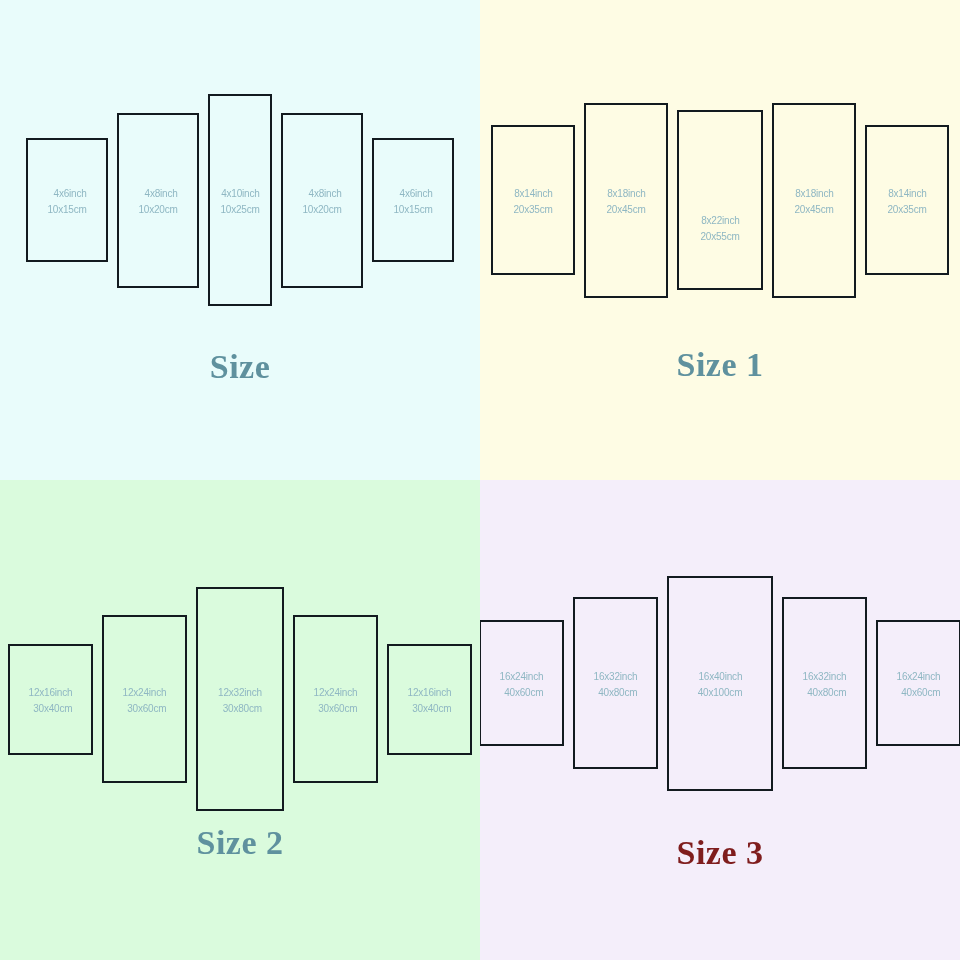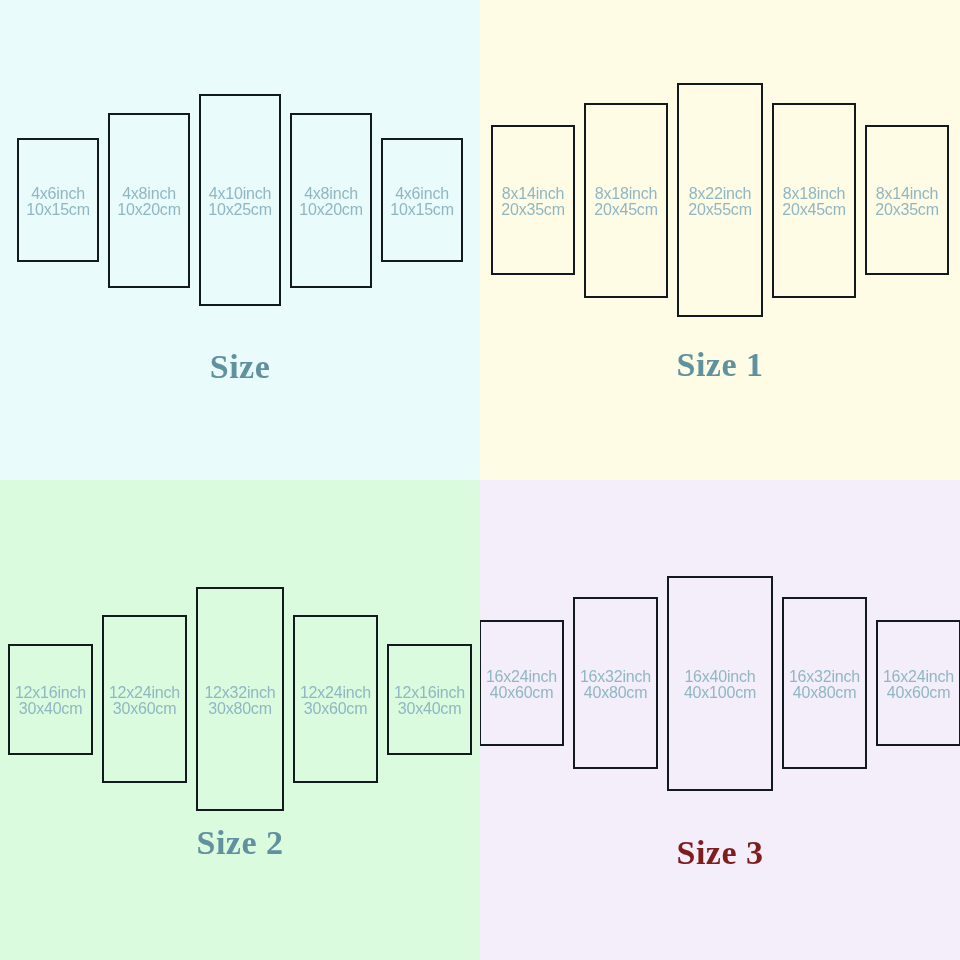--- a/index.html
+++ b/index.html
@@ -45,25 +45,25 @@
     display: flex;
     align-items: center;
     justify-content: center;
     flex: none;
   }
 
   .panel-label {
     position: absolute;
     left: 50%;
     transform: translateX(-50%);
-    text-align: center;
+    text-align: right;
     white-space: nowrap;
     color: #8fb7c3;
     font-family: "Liberation Sans", sans-serif;
-    font-size: 16px;
+    font-size: 10px;
     line-height: 15.5px;
     letter-spacing: -0.2px;
     font-weight: 400;
   }
 
   .panel-label .ln { display: block; }
 
   .quad-title {
     position: absolute;
     left: 0;
@@ -87,21 +87,21 @@
             <span class="ln">4x6inch</span>
             <span class="ln">10x15cm</span>
           </div>
         </div>
         <div class="panel" style="width: 82px; height: 175px; border-color: rgb(18, 26, 31);">
           <div class="panel-label" style="color: rgb(143, 183, 195); top: 71.5px;">
             <span class="ln">4x8inch</span>
             <span class="ln">10x20cm</span>
           </div>
         </div>
-        <div class="panel" style="width: 82px; height: 212px; border-color: rgb(18, 26, 31);">
+        <div class="panel" style="width: 64px; height: 212px; border-color: rgb(18, 26, 31);">
           <div class="panel-label" style="color: rgb(143, 183, 195); top: 90px;">
             <span class="ln">4x10inch</span>
             <span class="ln">10x25cm</span>
           </div>
         </div>
         <div class="panel" style="width: 82px; height: 175px; border-color: rgb(18, 26, 31);">
           <div class="panel-label" style="color: rgb(143, 183, 195); top: 71.5px;">
             <span class="ln">4x8inch</span>
             <span class="ln">10x20cm</span>
           </div>
@@ -122,21 +122,21 @@
             <span class="ln">8x14inch</span>
             <span class="ln">20x35cm</span>
           </div>
         </div>
         <div class="panel" style="width: 84px; height: 195px; border-color: rgb(18, 26, 31);">
           <div class="panel-label" style="color: rgb(143, 183, 195); top: 81.5px;">
             <span class="ln">8x18inch</span>
             <span class="ln">20x45cm</span>
           </div>
         </div>
-        <div class="panel" style="width: 86px; height: 234px; border-color: rgb(18, 26, 31); text-decoration: underline;">
+        <div class="panel" style="width: 86px; height: 180px; border-color: rgb(18, 26, 31); text-decoration: underline;">
           <div class="panel-label" style="color: rgb(143, 183, 195); top: 101px;">
             <span class="ln">8x22inch</span>
             <span class="ln">20x55cm</span>
           </div>
         </div>
         <div class="panel" style="width: 84px; height: 195px; border-color: rgb(18, 26, 31);">
           <div class="panel-label" style="color: rgb(143, 183, 195); top: 81.5px;">
             <span class="ln">8x18inch</span>
             <span class="ln">20x45cm</span>
           </div>

